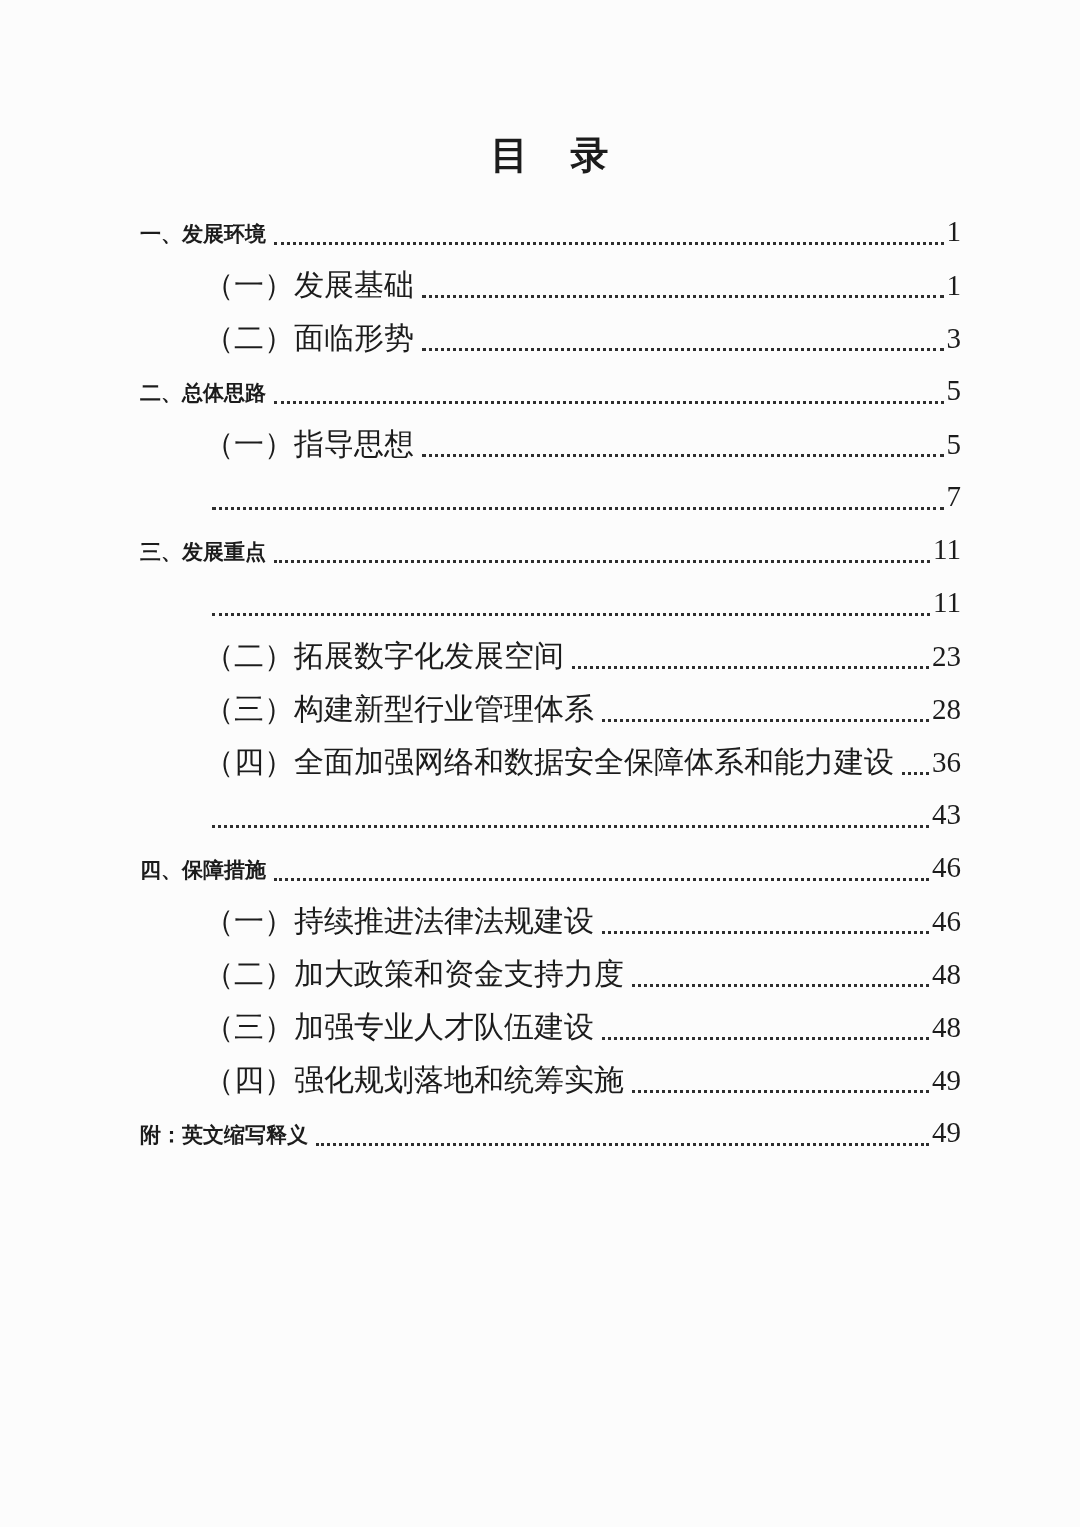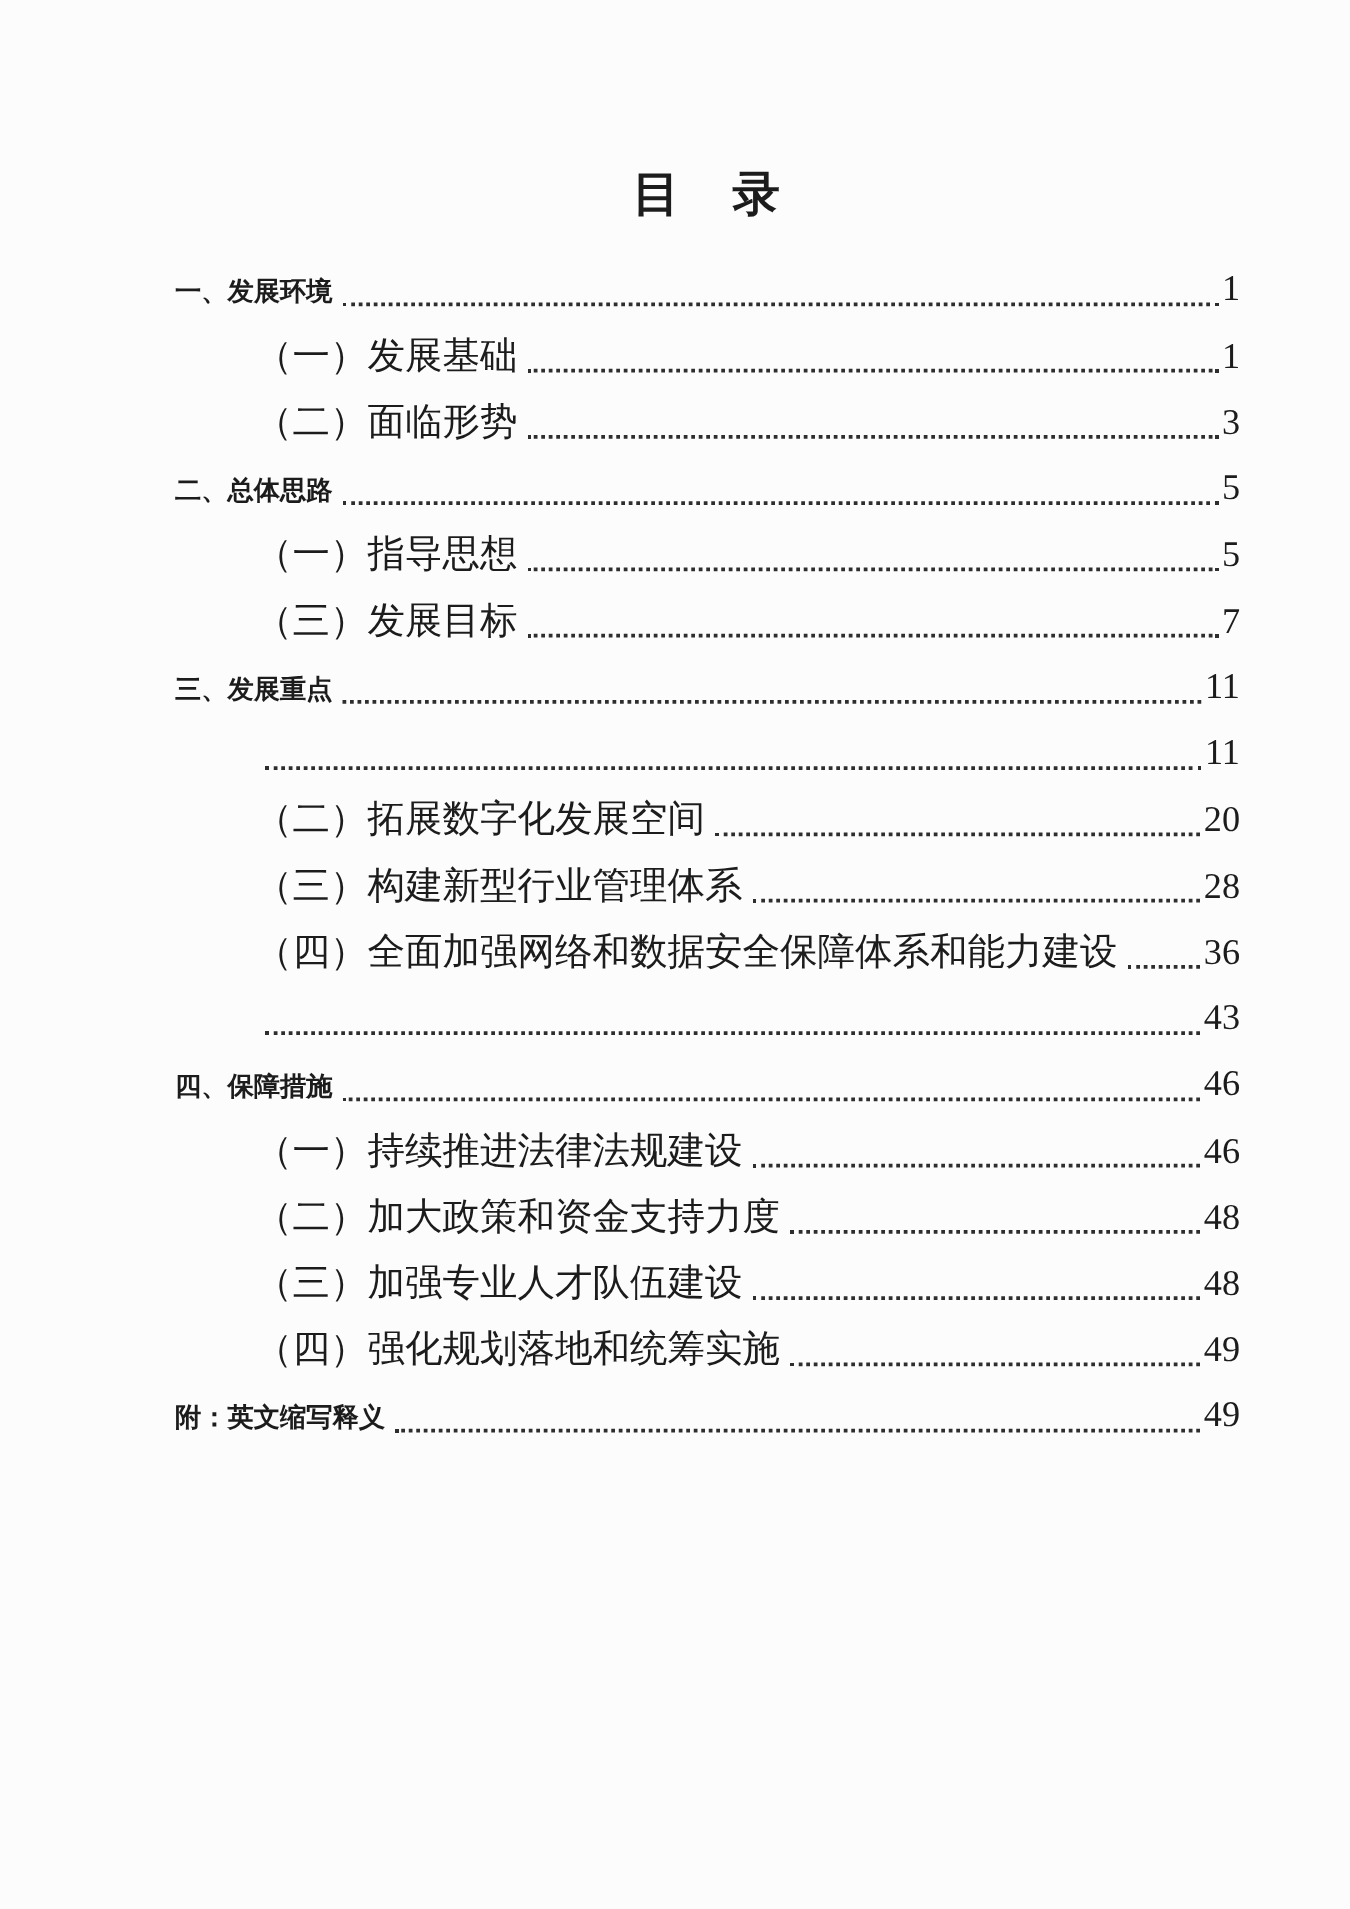--- a/index.html
+++ b/index.html
@@ -11,21 +11,21 @@
     height: 1527px;
     background: #fcfcfc;
     color: #1c1c1c;
     font-family: "Liberation Sans", sans-serif;
     overflow: hidden;
   }
   .page {
     box-sizing: border-box;
     width: 1080px;
     height: 1527px;
-    padding: 130px 88px 0 140px;
+    padding: 130px 119px 0 140px;
   }
   .title {
     text-align: center;
     font-size: 38px;
     font-weight: 700;
     letter-spacing: 2px;
     margin: 0 0 24px 0;
     font-family: "Liberation Sans", sans-serif;
   }
   .toc {
@@ -93,37 +93,36 @@
         <span class="label">二、总体思路</span>
         <span class="leader"></span>
         <span class="pagenum">5</span>
       </div>
       <div class="row lvl2">
         <span class="label">（一）指导思想</span>
         <span class="leader"></span>
         <span class="pagenum">5</span>
       </div>
       <div class="row lvl2">
-        <span class="label">（三）发展目标</span>
         <span class="leader"></span>
         <span class="pagenum">7</span>
       </div>
       <div class="row lvl1">
         <span class="label">三、发展重点</span>
         <span class="leader"></span>
         <span class="pagenum">11</span>
       </div>
       <div class="row lvl2">
         <span class="leader"></span>
         <span class="pagenum">11</span>
       </div>
       <div class="row lvl2">
         <span class="label">（二）拓展数字化发展空间</span>
         <span class="leader"></span>
-        <span class="pagenum">20</span>
+        <span class="pagenum">23</span>
       </div>
       <div class="row lvl2">
         <span class="label">（三）构建新型行业管理体系</span>
         <span class="leader"></span>
         <span class="pagenum">28</span>
       </div>
       <div class="row lvl2">
         <span class="label">（四）全面加强网络和数据安全保障体系和能力建设</span>
         <span class="leader"></span>
         <span class="pagenum">36</span>

